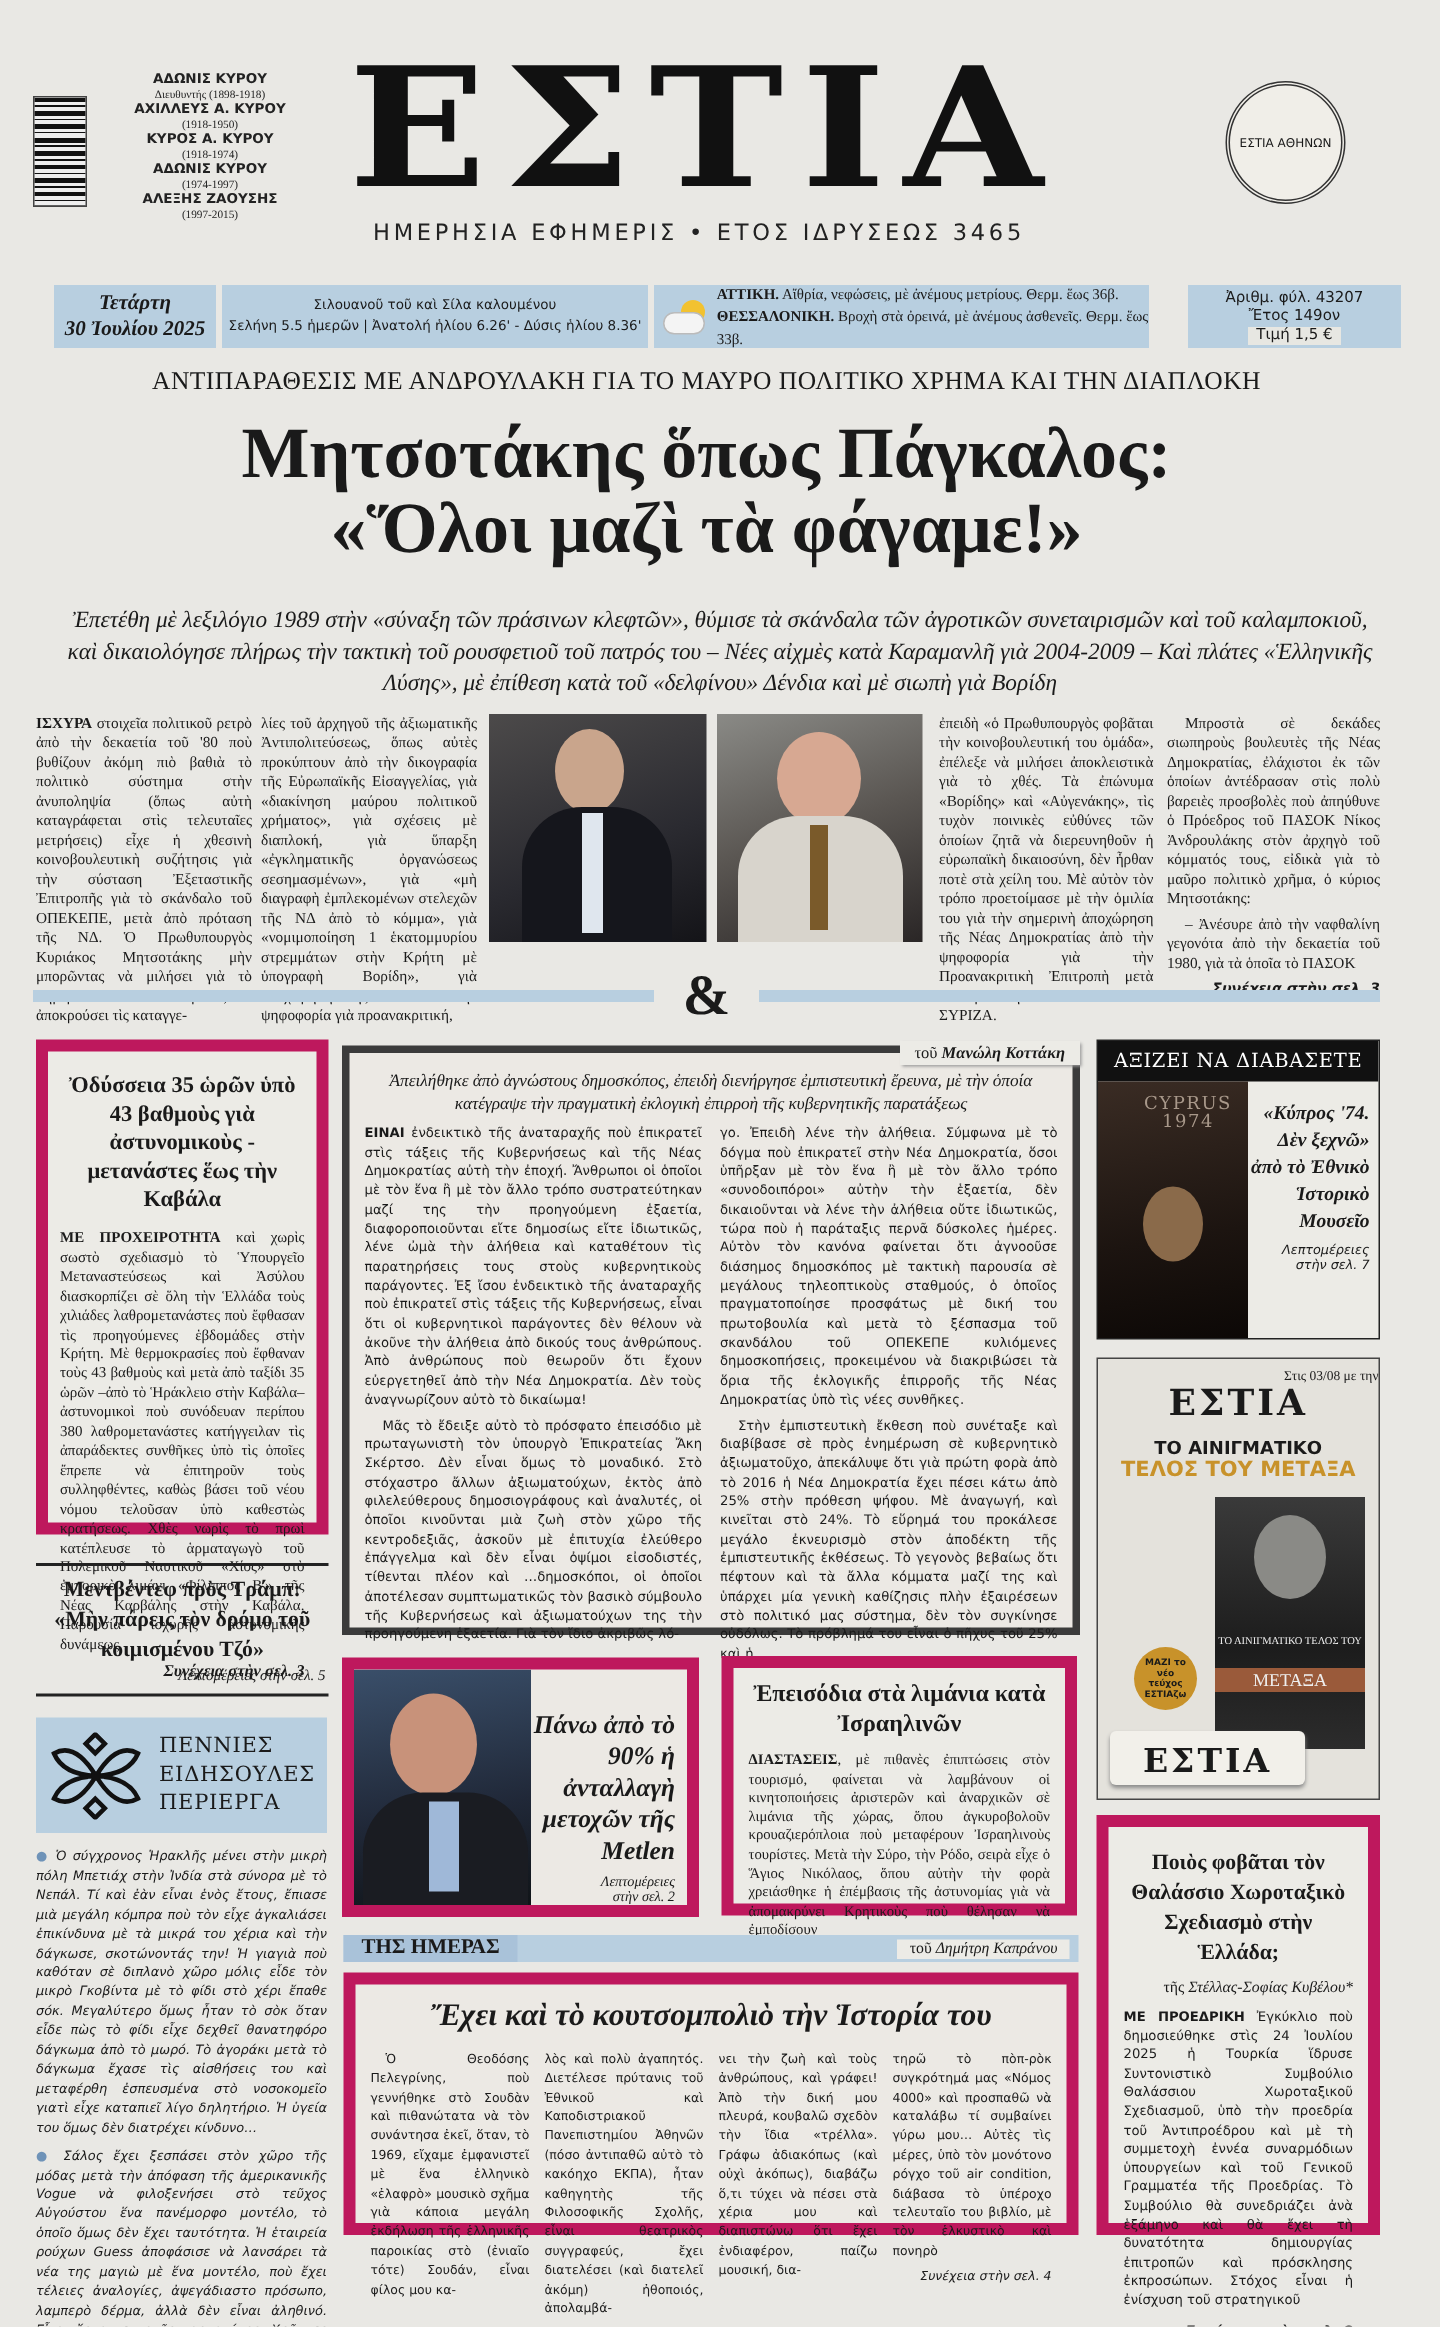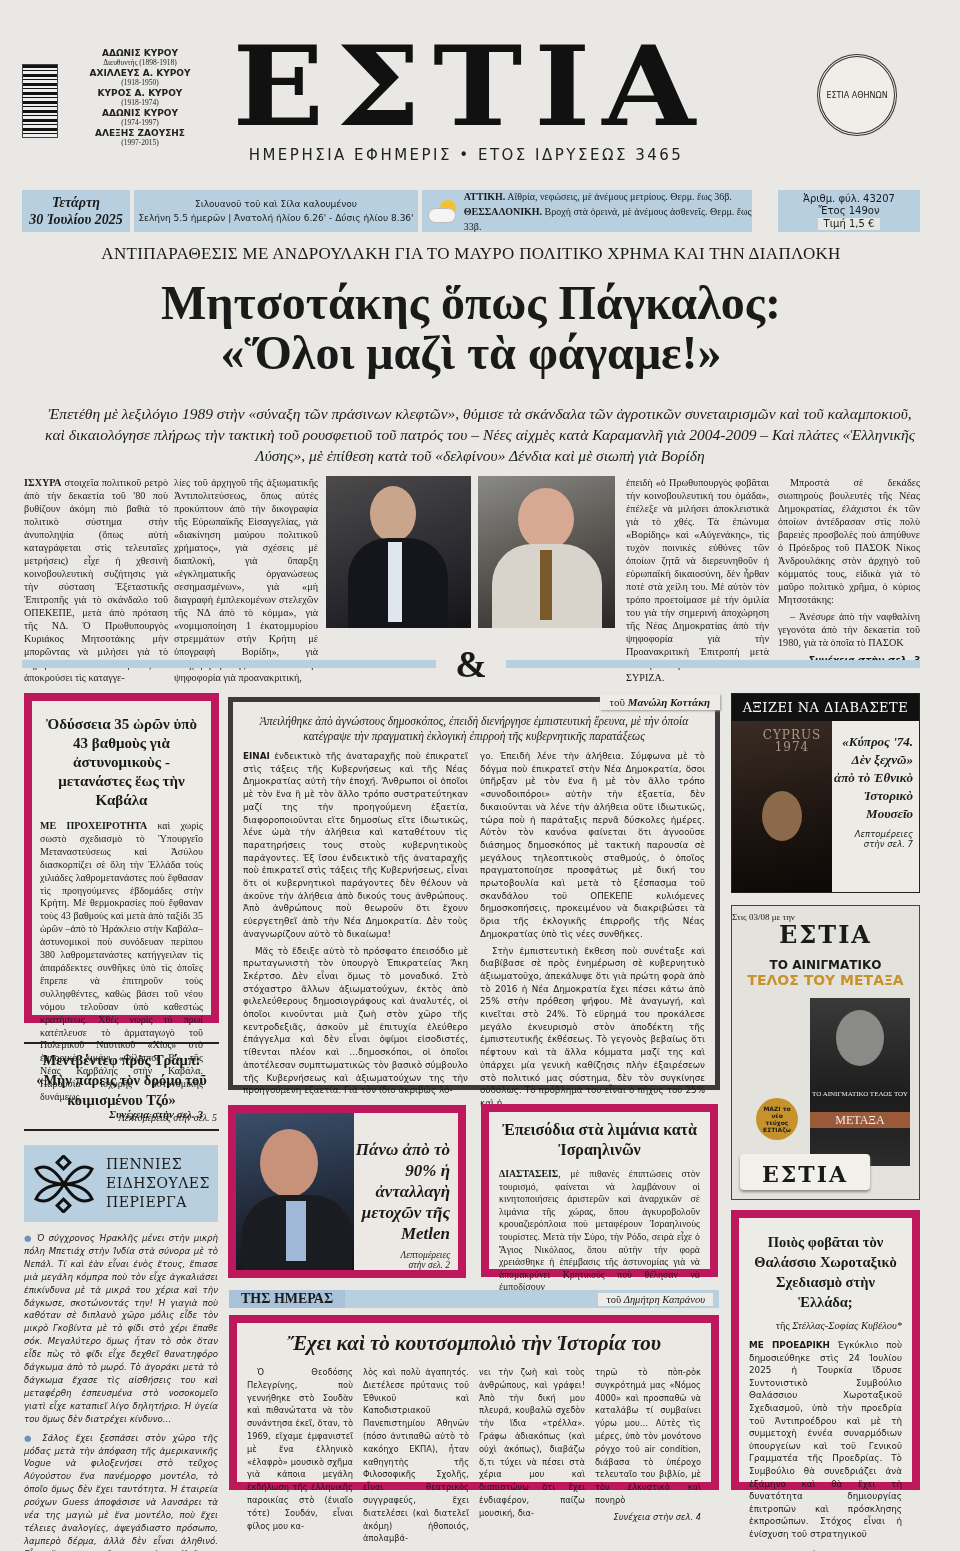--- a/index.html
+++ b/index.html
@@ -5,21 +5,21 @@
 *{box-sizing:border-box;margin:0;padding:0}
 body{width:960px;height:1551px;background:#e9e8e4;font-family:"Liberation Serif",serif;color:#1a1a1a;position:relative;overflow:hidden}
 .abs{position:absolute}
 .founders{left:22px;top:48px;width:190px;text-align:center;font-family:"DejaVu Sans",sans-serif;font-size:8.5px;line-height:10px;color:#222}
 .founders .n{font-weight:bold;font-size:9px}
 .founders .y{font-size:7.5px;font-family:"Liberation Serif",serif}
 .barcode{left:22px;top:64px;width:36px;height:74px;border:1px solid #444;background:repeating-linear-gradient(180deg,#111 0 3px,#eee 3px 5px,#111 5px 6px,#eee 6px 9px);}
 .masthead{left:210px;top:40px;width:520px;height:110px;text-align:center;font-family:"DejaVu Serif",serif;font-weight:900;font-size:120px;line-height:100px;letter-spacing:12px;color:#111;transform:scaleY(0.92);transform-origin:top}
 .subtitle{left:236px;top:146px;width:460px;text-align:center;font-family:"DejaVu Sans",sans-serif;font-size:15px;letter-spacing:2.5px;color:#222}
 .seal{left:817px;top:54px;width:80px;height:82px;border-radius:50%;border:3px double #333;background:#f0eee8;display:flex;align-items:center;justify-content:center;font-size:8px;font-family:"DejaVu Sans",sans-serif}
-.infobar{left:22px;top:190px;width:898px;height:34px;display:flex;gap:4px}
+.infobar{left:36px;top:190px;width:898px;height:34px;display:flex;gap:4px}
 .ib{background:#b8cfe0;height:42px}
 .ib.date{width:108px;display:flex;flex-direction:column;justify-content:center;align-items:center;font-style:italic;font-weight:bold;font-size:14px;line-height:17px}
 .ib.saint{width:284px;display:flex;flex-direction:column;justify-content:center;align-items:center;font-family:"DejaVu Sans",sans-serif;font-size:9px;line-height:14px}
 .ib.weather{width:330px;display:flex;align-items:center;gap:6px;font-size:10px;line-height:15px;padding-left:4px}
 .ib.issue{width:142px;display:flex;flex-direction:column;align-items:center;justify-content:center;font-family:"DejaVu Sans",sans-serif;font-size:10px;line-height:12px;margin-left:auto}
 .ib.issue .price{background:#e7e7e2;padding:0 6px;margin-top:1px}
 .sun{width:34px;height:22px;position:relative}
 .sun:before{content:"";position:absolute;left:14px;top:0;width:16px;height:16px;background:#f2c230;border-radius:50%}
 .sun:after{content:"";position:absolute;left:2px;top:8px;width:26px;height:13px;background:#f4f4f4;border-radius:8px;border:1px solid #bbb}
 .kicker{left:22px;top:244px;width:898px;text-align:center;font-size:17px;letter-spacing:0.3px}
@@ -214,21 +214,21 @@
       <div class="face" style="left:30px;top:70px;width:40px;height:50px;background:#8a6a4a"></div>
     </div>
     <div style="flex:1;text-align:right;padding:12px 6px 0 2px">
       <div style="font-style:italic;font-weight:bold;font-size:13px;line-height:18px">«Κύπρος '74. Δὲν ξεχνῶ» ἀπὸ τὸ Ἐθνικὸ Ἱστορικὸ Μουσεῖο</div>
       <div style="font-style:italic;font-family:'DejaVu Sans',sans-serif;font-size:8.5px;margin-top:6px">Λεπτομέρειες στὴν σελ. 7</div>
     </div>
   </div>
 </div>
 
 <div class="abs" style="left:731px;top:905px;width:189px;height:295px;border:1px solid #444;background:#e4e2dc;overflow:hidden">
-  <div style="text-align:left;font-size:9px;margin-top:6px">Στις 03/08 με την</div>
+  <div style="text-align:right;font-size:9px;margin-top:6px">Στις 03/08 με την</div>
   <div style="text-align:center;font-family:'DejaVu Serif',serif;font-weight:900;font-size:24px;line-height:26px;letter-spacing:2px">ΕΣΤΙΑ</div>
   <div style="text-align:center;font-family:'DejaVu Sans',sans-serif;font-weight:bold;font-size:12px;margin-top:10px">ΤΟ ΑΙΝΙΓΜΑΤΙΚΟ</div>
   <div style="text-align:center;font-family:'DejaVu Sans',sans-serif;font-weight:bold;font-size:14px;color:#c8922a">ΤΕΛΟΣ ΤΟΥ ΜΕΤΑΞΑ</div>
   <div class="abs" style="left:78px;top:92px;width:100px;height:168px;background:linear-gradient(180deg,#3a3a3a 0%,#1c1c1c 60%,#2c2c2c 100%);color:#eee;text-align:center">
     <div class="face" style="left:26px;top:12px;width:48px;height:56px;background:#8a8a86"></div>
     <div style="position:absolute;top:92px;width:100%;font-size:7px;line-height:9px">ΤΟ ΑΙΝΙΓΜΑΤΙΚΟ ΤΕΛΟΣ ΤΟΥ</div>
     <div style="position:absolute;top:114px;width:100%;background:#9a5a3a;font-size:12px;line-height:16px">ΜΕΤΑΞΑ</div>
   </div>
   <div class="abs" style="left:24px;top:192px;width:42px;height:42px;border-radius:50%;background:#c8922a;font-size:6px;font-weight:bold;display:flex;align-items:center;justify-content:center;text-align:center;padding:3px;font-family:'DejaVu Sans',sans-serif">ΜΑΖΙ το νέο τεύχος ΕΣΤΙΑζω</div>
   <div class="abs" style="left:8px;top:248px;width:130px;height:36px;background:#f2f0ea;border-radius:4px;box-shadow:0 2px 3px #888;font-family:'DejaVu Serif',serif;font-weight:900;font-size:22px;text-align:center;line-height:40px;letter-spacing:2px">ΕΣΤΙΑ</div>

